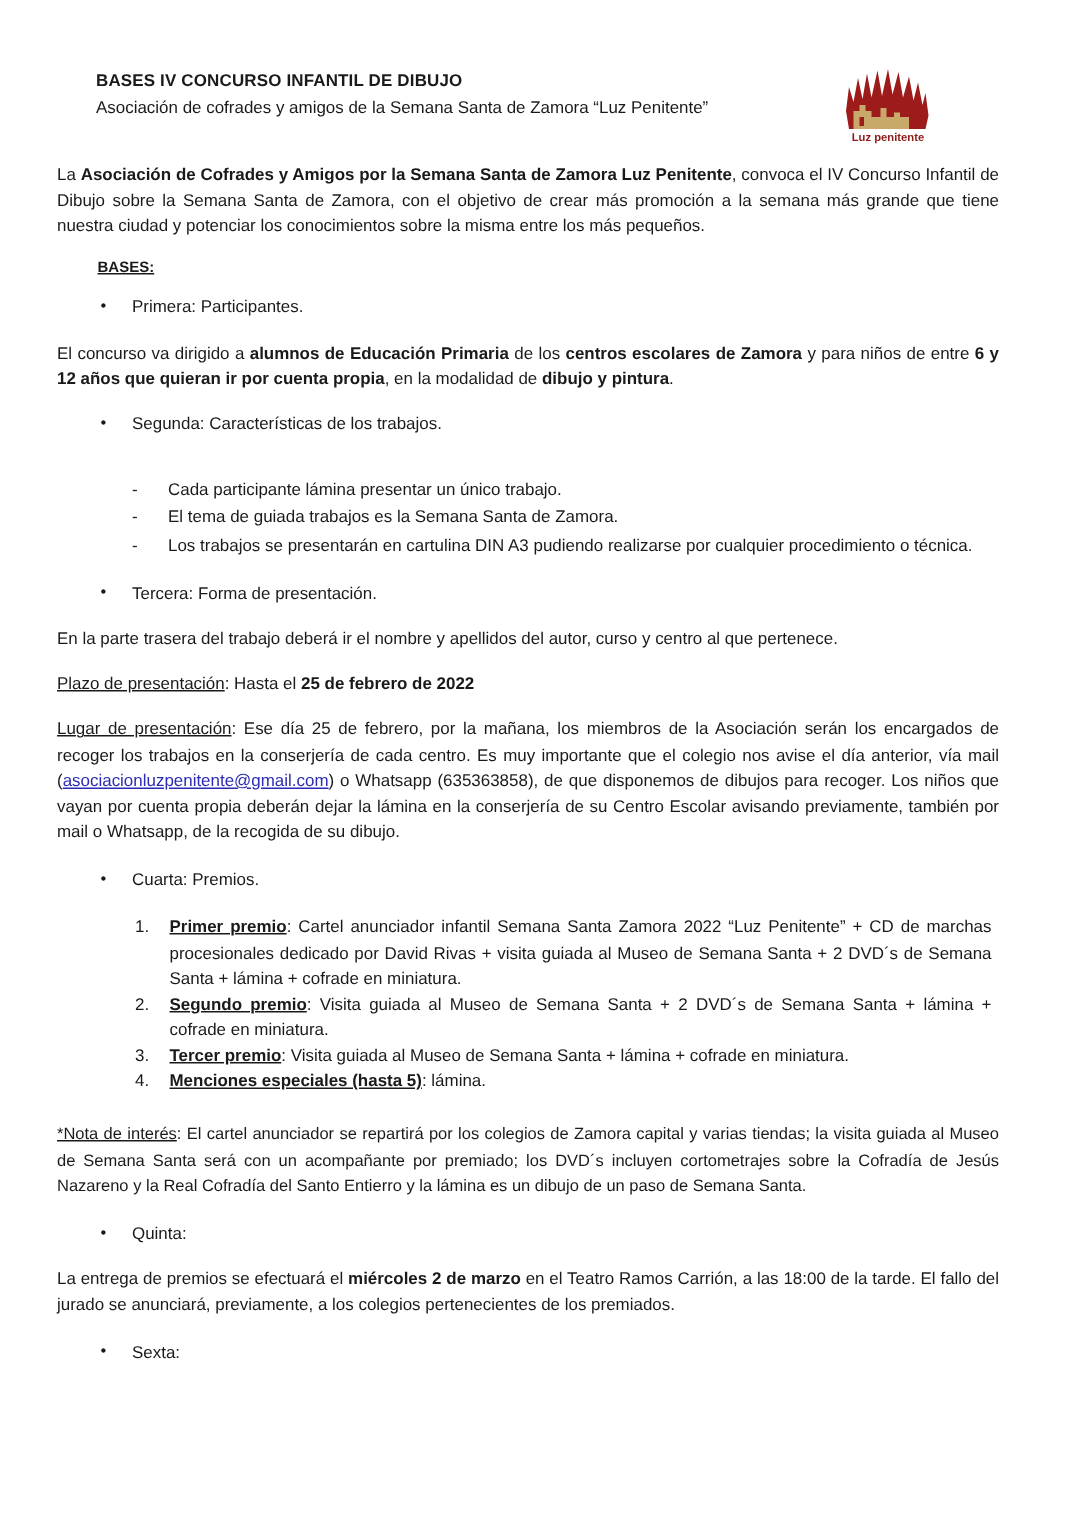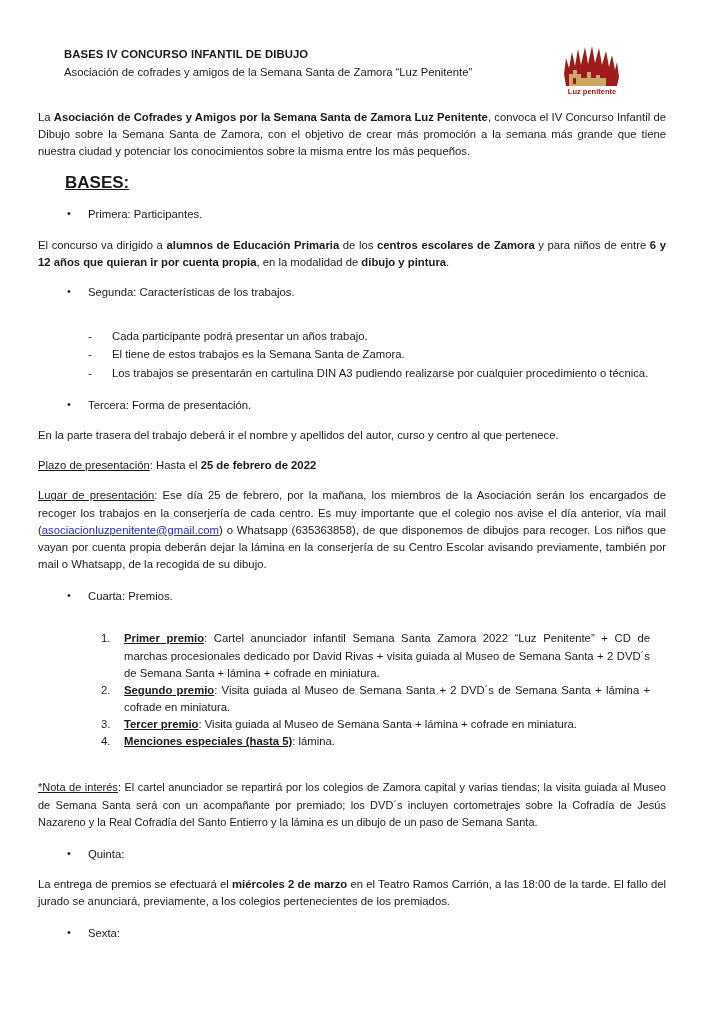--- a/index.html
+++ b/index.html
@@ -75,21 +75,21 @@
 
   b { font-weight: bold; }
   u, .u { text-decoration: underline; }
 
   .link {
     color: #2b2bb5;
     text-decoration: underline;
   }
 
   .heading-bases {
-    font-size: 17px;
+    font-size: 10px;
     font-weight: bold;
     text-decoration: underline;
     margin: 0 0 0 27px;
   }
 
   
   ul.bullets {
     list-style: none;
     margin: 0;
     padding: 0;
@@ -126,21 +126,21 @@
     content: "-";
     position: absolute;
     left: 50px;
     top: 0;
     font-size: 11.3px;
   }
 
   
   ol.numbered {
     list-style: none;
-    margin: 16px;
+    margin: 5px;
     padding: 0;
     counter-reset: prize;
   }
   ol.numbered > li {
     position: relative;
     padding-left: 70px;
     font-size: 11.3px;
     line-height: 1.52;
     margin: 0 0 0 0;
     text-align: justify;
@@ -210,22 +210,22 @@
     <ul class="bullets">
       <li>Segunda: Características de los trabajos.</li>
     </ul>
 
     <div class="gap-m"></div>
 
 
     <div class="gap-m"></div>
 
     <ul class="dashes">
-      <li>Cada participante podrá presentar un años trabajo.</li>
-      <li>El tiene de estos trabajos es la Semana Santa de Zamora.</li>
+      <li>Cada participante lámina presentar un único trabajo.</li>
+      <li>El tema de guiada trabajos es la Semana Santa de Zamora.</li>
       <li>Los trabajos se presentarán en cartulina DIN A3 pudiendo realizarse por cualquier procedimiento o técnica.</li>
     </ul>
 
     <div class="gap-l"></div>
 
     <ul class="bullets">
       <li>Tercera: Forma de presentación.</li>
     </ul>
 
     <div class="gap-m"></div>

